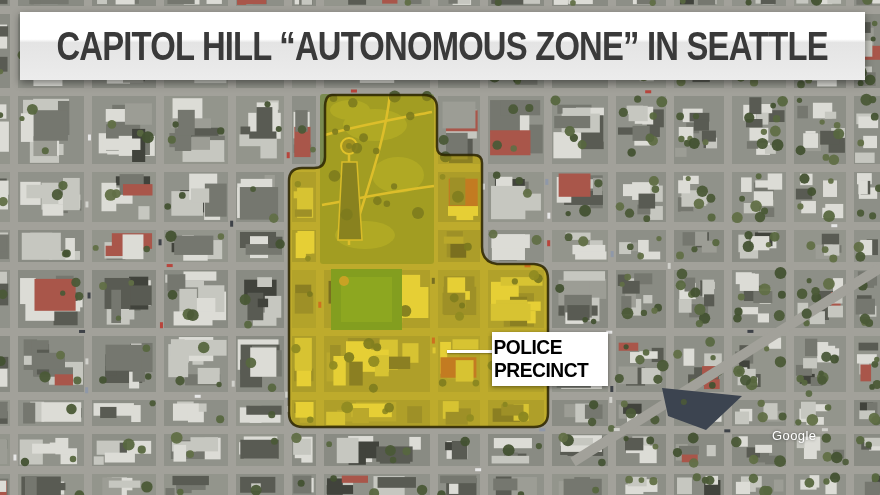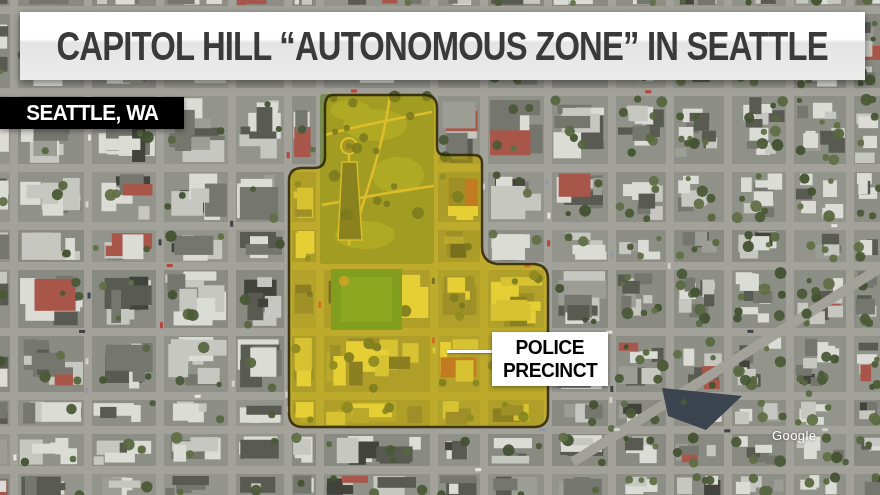--- a/index.html
+++ b/index.html
@@ -30,21 +30,21 @@
     box-shadow:0 2px 5px rgba(0,0,0,.4);
     z-index:4;
   }
   .loc-tag .loc-label{
     color:#fff;font-weight:bold;font-size:22px;letter-spacing:-.5px;
     transform:scaleX(.94);white-space:nowrap;
   }
   
   .callout{
     position:absolute;left:492px;top:332px;width:116px;height:54px;
-    background:#fff;display:flex;flex-direction:column;align-items:center;justify-content:center;
+    background:#fff;display:flex;flex-direction:column;align-items:flex-start;justify-content:center;
     box-shadow:0 1px 4px rgba(0,0,0,.45);
     z-index:3;
   }
   .callout span{
     color:#000;font-weight:bold;font-size:20px;line-height:23px;
     letter-spacing:-.5px;transform:scaleX(.96);white-space:nowrap;
   }
   .pointer-line{
     position:absolute;left:447px;top:350px;width:46px;height:3px;
     background:#fff;z-index:3;box-shadow:0 1px 2px rgba(0,0,0,.35);
@@ -1569,23 +1569,20 @@
       <path d="M 332 95 H 424 Q 437 95 437 108 V 147 Q 437 155 445 155 H 474 Q 482 155 482 163 V 247 Q 482 262 497 264 H 534 Q 548 265 548 279 V 413 Q 548 427 534 427 H 303 Q 289 427 289 413 V 181 Q 289 168 302 168 H 314 Q 325 168 325 157 V 108 Q 325 95 332 95 Z" fill="#ffe84d" opacity="0.3"></path>
       <path d="M 332 95 H 424 Q 437 95 437 108 V 147 Q 437 155 445 155 H 474 Q 482 155 482 163 V 247 Q 482 262 497 264 H 534 Q 548 265 548 279 V 413 Q 548 427 534 427 H 303 Q 289 427 289 413 V 181 Q 289 168 302 168 H 314 Q 325 168 325 157 V 108 Q 325 95 332 95 Z" fill="none" stroke="#2a2300" stroke-width="2.5" opacity="0.85"></path>
     </svg>
 
   <div class="pointer-line"></div>
 
   <div class="banner">
     <div class="headline">CAPITOL HILL “AUTONOMOUS ZONE” IN SEATTLE</div>
   </div>
 
-  <div class="loc-tag">
-    <div class="loc-label">SEATTLE, WA</div>
-  </div>
 
   <div class="callout">
     <span>POLICE</span>
     <span>PRECINCT</span>
   </div>
 
   <div class="watermark">Google</div>
 </div>
 
 </body></html>

